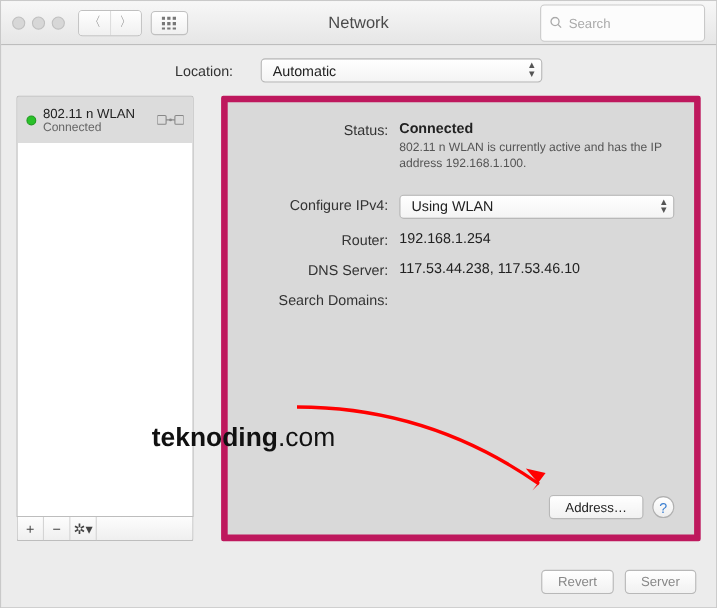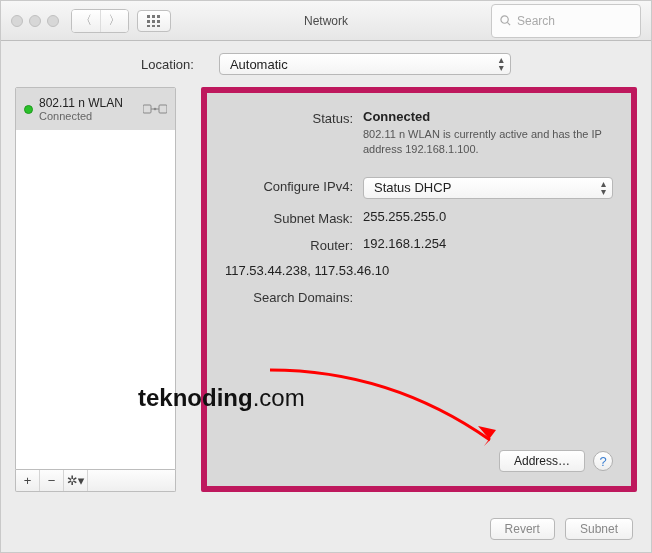--- a/index.html
+++ b/index.html
@@ -5,21 +5,21 @@
   * { box-sizing: border-box; margin: 0; padding: 0; font-family: -apple-system, "Helvetica Neue", Helvetica, Arial, sans-serif; }
   html, body { width: 652px; height: 553px; background: #ececec; }
   .window { width: 652px; height: 553px; background: #ececec; display: flex; flex-direction: column; border: 1px solid #c9c9c9; }
   .titlebar { height: 40px; display: flex; align-items: center; padding: 0 10px; border-bottom: 1px solid #bdbdbd; background: linear-gradient(#f7f7f7,#e6e6e6); position: relative; }
   .traffic { display: flex; gap: 6px; margin-right: 12px; }
   .dot { width: 12px; height: 12px; border-radius: 50%; background: #d7d7d7; border: 1px solid #c0c0c0; }
   .navgroup { display: flex; border: 1px solid #c0c0c0; border-radius: 4px; overflow: hidden; background: #fff; margin-right: 8px; }
   .navbtn { width: 28px; height: 22px; display: flex; align-items: center; justify-content: center; background: linear-gradient(#fff,#f0f0f0); color: #888; font-size: 12px; }
   .navbtn + .navbtn { border-left: 1px solid #ddd; }
   .gridbtn { width: 34px; height: 22px; border: 1px solid #c0c0c0; border-radius: 4px; background: linear-gradient(#fff,#f0f0f0); display: flex; align-items: center; justify-content: center; color: #666; }
-  .title { position: absolute; left: 0; right: 0; text-align: center; font-size: 12px; color: #4a4a4a; pointer-events: none; }
+  .title { position: absolute; left: 0; right: 0; text-align: center; font-size: 15px; color: #4a4a4a; pointer-events: none; }
   .search { margin-left: auto; width: 150px; height: 22px; border: 1px solid #c9c9c9; border-radius: 4px; background: #fcfcfc; display: flex; align-items: center; gap: 6px; padding: 16px 8px; color: #aaa; font-size: 12px; }
   .locrow { height: 46px; display: flex; align-items: center; justify-content: center; gap: 25px; }
   .label { font-size: 13px; color: #333; text-align: right; }
   .select { height: 22px; border: 1px solid #b8b8b8; border-radius: 4px; background: linear-gradient(#ffffff,#f4f4f4); display: flex; align-items: center; padding: 0 6px 0 10px; font-size: 13px; color: #222; position: relative; }
   .select .chev { margin-left: auto; color: #555; font-size: 10px; line-height: 8px; display: flex; flex-direction: column; align-items: center; padding-left: 8px; }
   .mainrow { flex: 1; display: flex; padding: 0 14px 14px 14px; gap: 25px; }
   .sidebar { width: 164px; display: flex; flex-direction: column; }
   .servicelist { flex: 1; background: #fff; border: 1px solid #bdbdbd; border-radius: 2px 2px 0 0; overflow: hidden; }
   .service { padding: 8px 8px; display: flex; align-items: center; gap: 6px; background: #dcdcdc; }
   .statusdot { width: 9px; height: 9px; border-radius: 50%; background: #2ac12a; border: 1px solid #1f9a1f; flex: none; }
@@ -84,21 +84,21 @@
       <svg width="11" height="11" viewBox="0 0 12 12">
           <circle cx="5" cy="5" r="4" fill="none" stroke="#aaa" stroke-width="1.3"></circle>
           <line x1="8" y1="8" x2="11" y2="11" stroke="#aaa" stroke-width="1.3"></line>
         </svg>
       <span>Search</span>
     </div>
   </div>
 
   <div class="locrow">
     <div class="label">Location:</div>
-    <div class="select" style="width:292px">
+    <div class="select" style="width:256px">
       <span>Automatic</span>
       <span class="chev">
           <span>▴</span>
           <span>▾</span>
         </span>
     </div>
   </div>
 
   <div class="mainrow">
 
@@ -141,38 +141,35 @@
           <div class="desc">802.11 n WLAN is currently active and has the IP address 192.168.1.100.</div>
         </div>
       </div>
 
       <div style="height:10px"></div>
 
       <div class="kv">
         <div class="k">Configure IPv4:</div>
         <div class="v">
           <div class="select sel">
-            <span>Status DHCP</span>
+            <span>Using WLAN</span>
             <span class="chev">
                 <span>▴</span>
                 <span>▾</span>
               </span>
           </div>
         </div>
       </div>
 
       <div class="kv">
-        <div class="k">Subnet Mask:</div>
-        <div class="v">255.255.255.0</div>
-      </div>
-      <div class="kv">
         <div class="k">Router:</div>
         <div class="v">192.168.1.254</div>
       </div>
       <div class="kv">
+        <div class="k">DNS Server:</div>
         <div class="v">117.53.44.238, 117.53.46.10</div>
       </div>
       <div class="kv">
         <div class="k">Search Domains:</div>
         <div class="v"></div>
       </div>
 
       <div class="spacer"></div>
 
       <div class="btnrow">
@@ -185,21 +182,21 @@
       </div>
     </div>
 
   </div>
 
   <div class="footer">
     <div class="btn">
         <span>Revert</span>
       </div>
     <div class="btn">
-        <span>Subnet</span>
+        <span>Server</span>
       </div>
   </div>
 
   <div class="overlay-brand">
     <span style="font-weight:700">teknoding</span><span>.com</span>
   </div>
 
   <svg class="arrow" width="260" height="110" viewBox="0 0 260 110">
     <path d="M 10 10 Q 130 10 230 80" fill="none" stroke="#ff0000" stroke-width="3"></path>
     <path d="M 230 80 L 218 66 L 236 70 L 224 86 Z" fill="#ff0000"></path>

